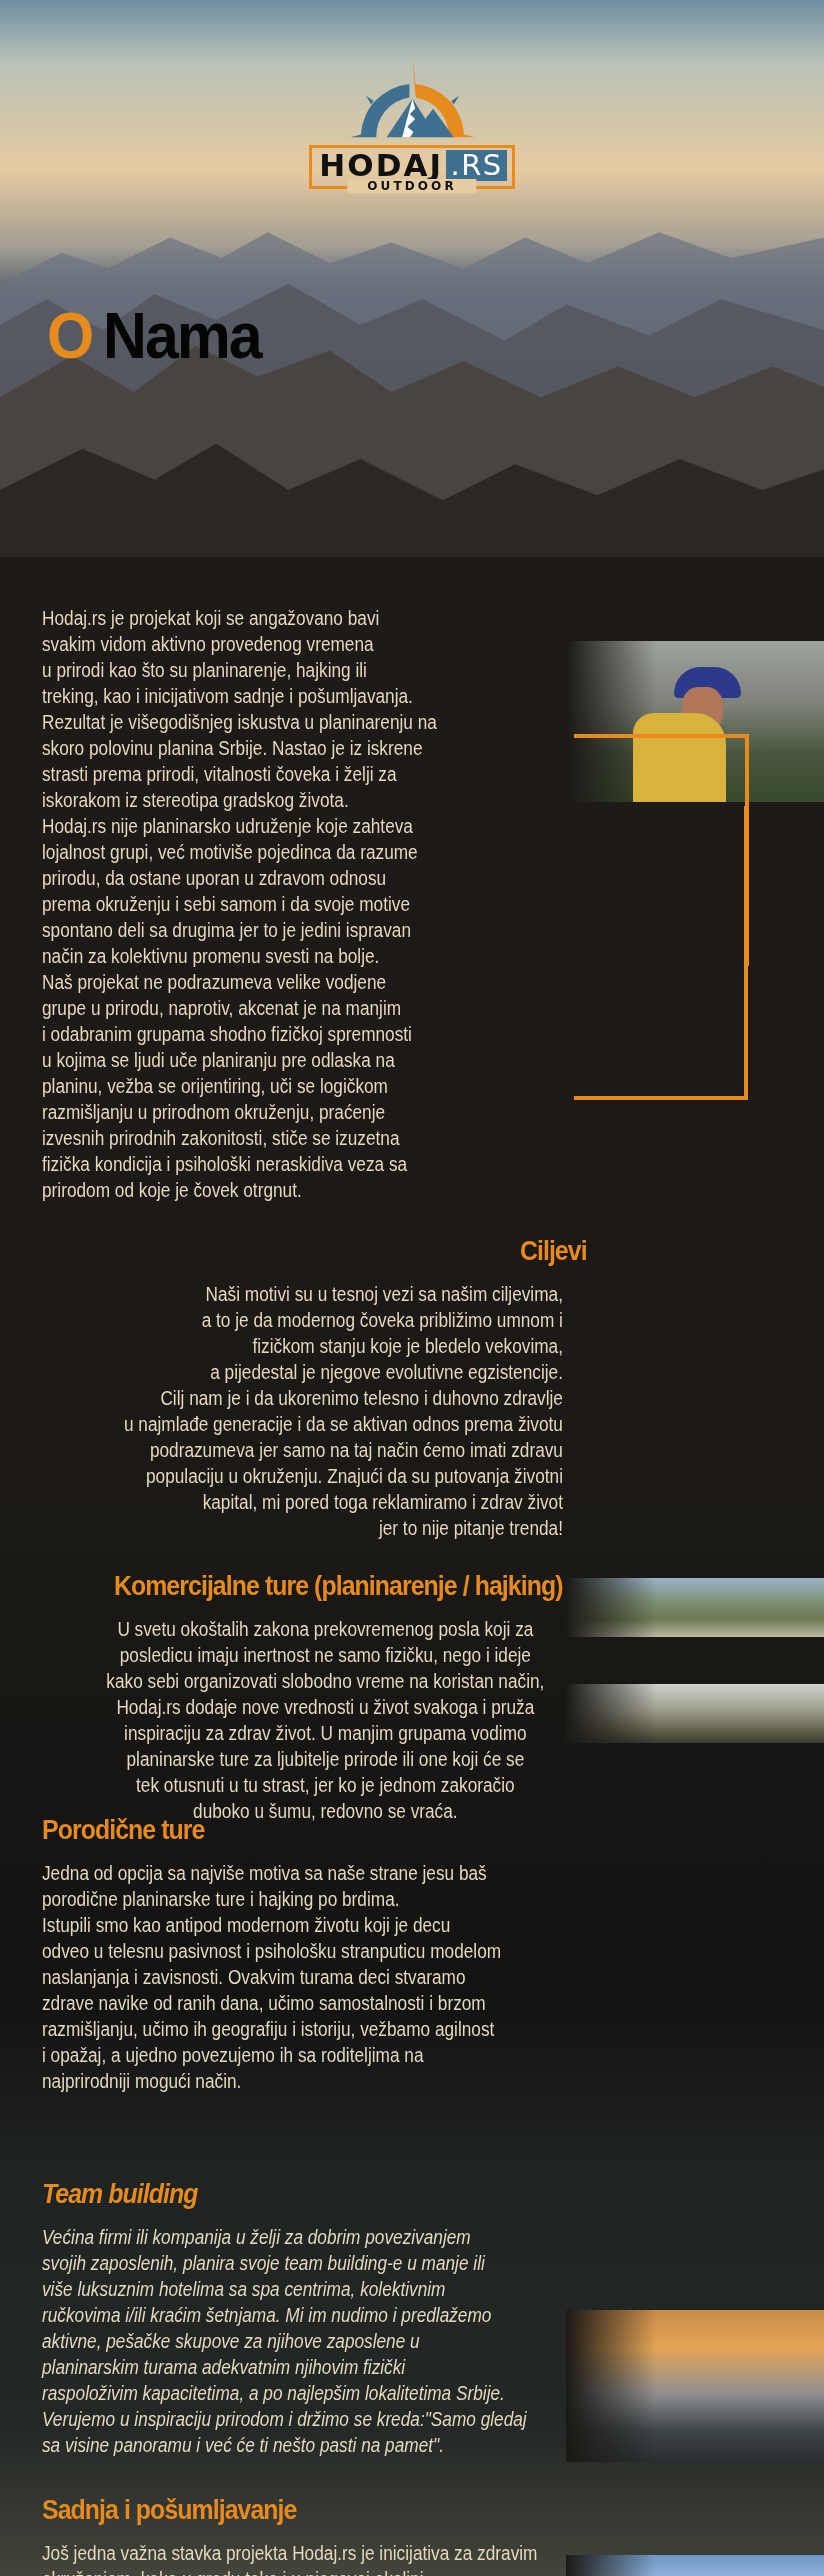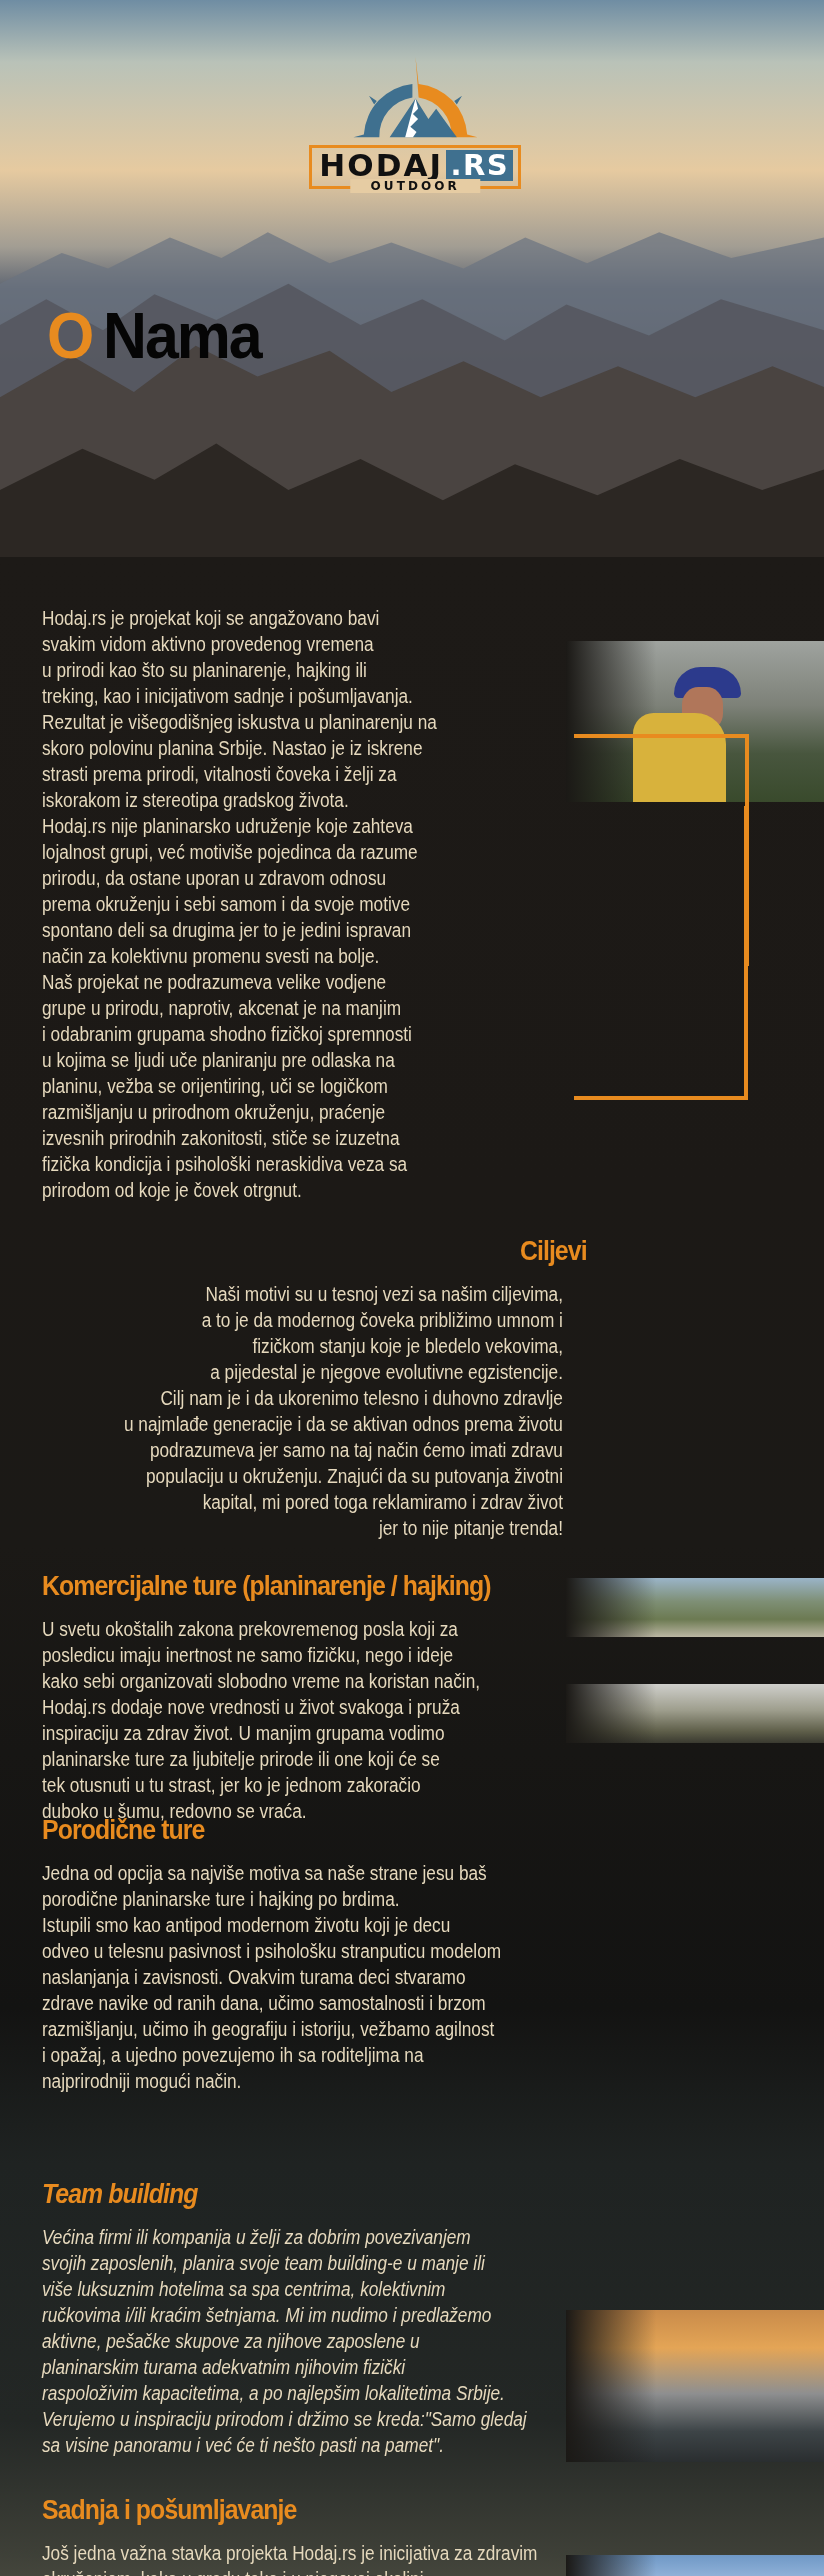--- a/index.html
+++ b/index.html
@@ -18,21 +18,21 @@
   .ridge { position: absolute; left: 0; width: 824px; }
   .ridge svg { display: block; width: 824px; }
 
   
   .logo { position: absolute; display: flex; flex-direction: column; align-items: center; }
   .logo .mark { display: block; }
   .logo .wordbox { position: relative; border: 3.6px solid #e88b1f; padding: 2.1px 5.2px 5.2px 7.2px;
     display: flex; align-items: flex-end; gap: 3.1px; }
   .logo .wordbox.light { background: transparent; }
   .logo .word { font-family: "DejaVu Sans", sans-serif; font-weight: 900; font-size: 31px; letter-spacing: 2.1px; line-height: 1; }
-  .logo .rs { background: #3f708f; color: #fff; font-family: "DejaVu Sans", sans-serif; font-weight: 700;
+  .logo .rs { background: #3f708f; color: #fff; font-family: "DejaVu Sans", sans-serif; font-weight: 400;
     font-size: 29px; line-height: 1; padding: 1px 4.1px; letter-spacing: 1.5px; }
   .logo .outdoor { position: absolute; left: 50%; bottom: -6.7px; transform: translateX(-50%);
     font-family: "DejaVu Sans", sans-serif; font-weight: 800; font-size: 12px; letter-spacing: 3.1px; padding: 0 20px; }
 
   .hero-logo { left: 309px; top: 57px; }
   .hero-logo .word { color: #111; }
   .hero-logo .outdoor { color: #111; background: #e6cca3; }
   .hero-logo .wordbox { background: rgba(235,212,170,0.35); }
 
   
@@ -147,21 +147,21 @@
 fizičkom stanju koje je bledelo vekovima,
 a pijedestal je njegove evolutivne egzistencije.
 Cilj nam je i da ukorenimo telesno i duhovno zdravlje
 u najmlađe generacije i da se aktivan odnos prema životu
 podrazumeva jer samo na taj način ćemo imati zdravu
 populaciju u okruženju. Znajući da su putovanja životni
 kapital, mi pored toga reklamiramo i zdrav život
 jer to nije pitanje trenda!</p>
   </section>
 
-  <section class="section" style="top:1524px;width:644px;">
+  <section class="section" style="top:1524px;width:644px;text-align:center;">
     <h2>Komercijalne ture (planinarenje / hajking)</h2>
     <p>U svetu okoštalih zakona prekovremenog posla koji za
 posledicu imaju inertnost ne samo fizičku, nego i ideje
 kako sebi organizovati slobodno vreme na koristan način,
 Hodaj.rs dodaje nove vrednosti u život svakoga i pruža
 inspiraciju za zdrav život. U manjim grupama vodimo
 planinarske ture za ljubitelje prirode ili one koji će se
 tek otusnuti u tu strast, jer ko je jednom zakoračio
 duboko u šumu, redovno se vraća.</p>
   </section>

